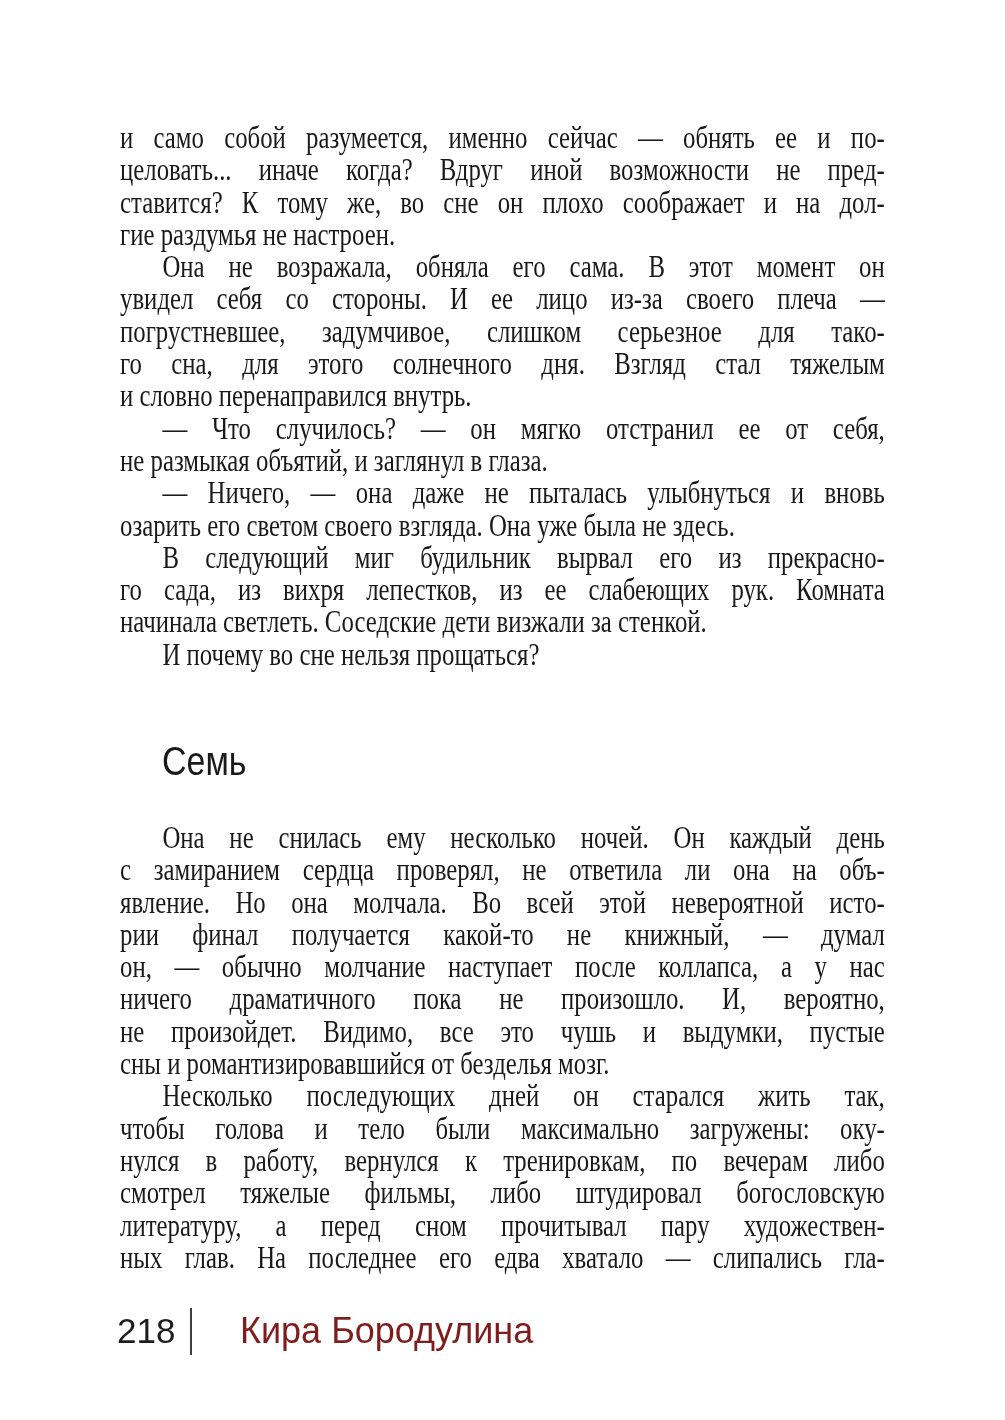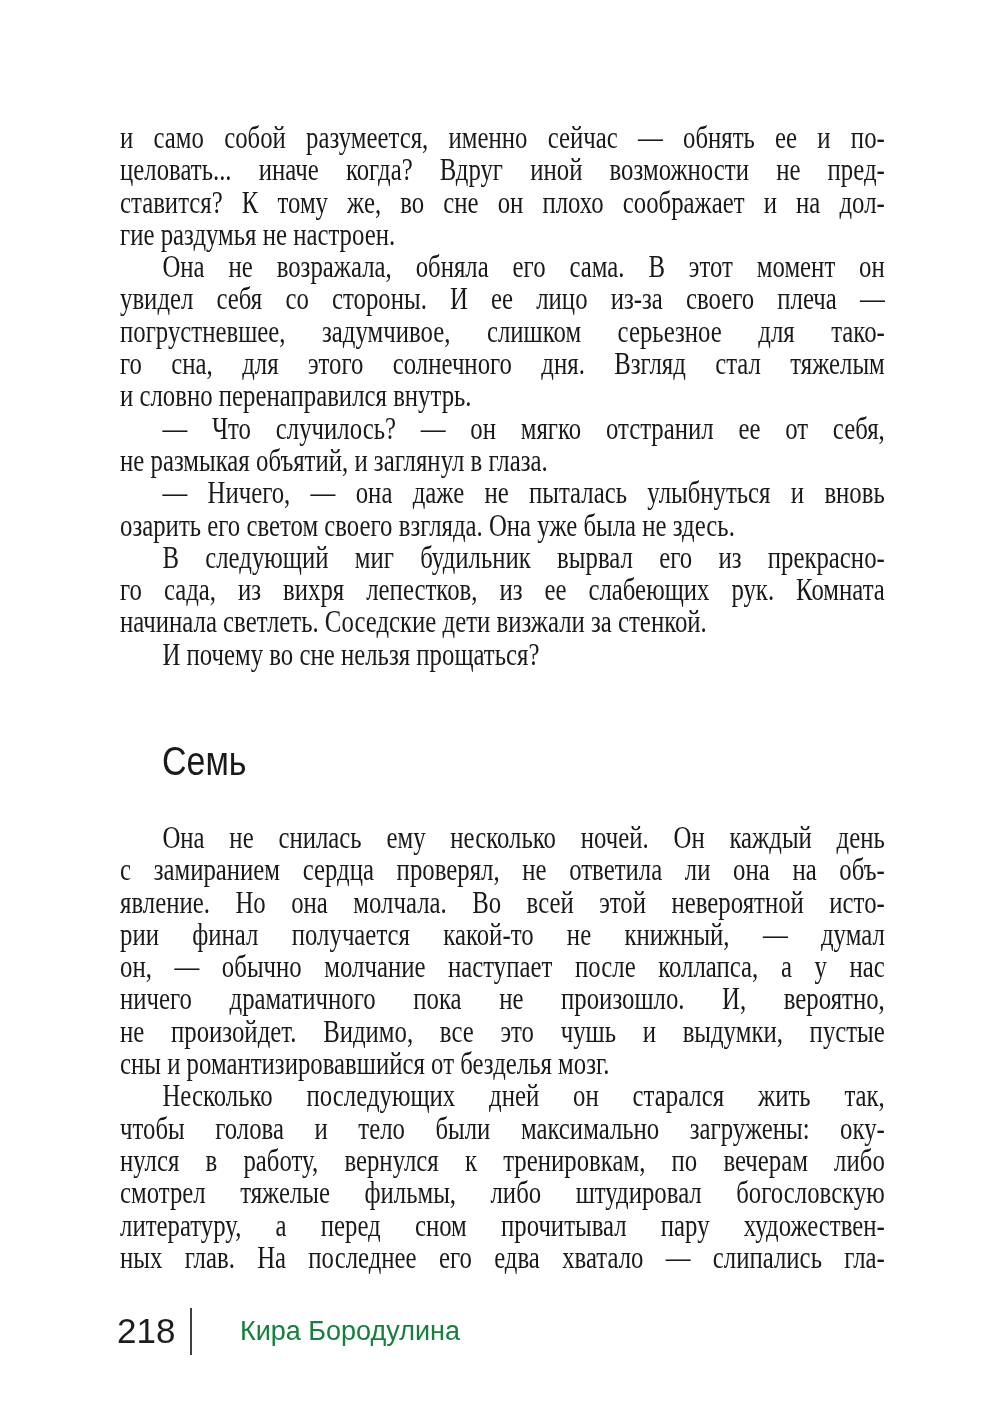--- a/index.html
+++ b/index.html
@@ -67,23 +67,23 @@
     top: 1308px;
     width: 2px;
     height: 47px;
     background: #3f3f3f;
   }
   #footer-author {
     position: absolute;
     left: 240px;
     top: 1314px;
     font-family: "Liberation Sans", sans-serif;
-    font-size: 27px;
+    font-size: 36px;
     line-height: 34px;
-    color: #15803d;
+    color: #7f1d1d;
   }
 </style>
 </head>
 <body>
 
 <div id="page">
 
   <div id="text-top" class="text-block">
       <div class="line just">и само собой разумеется, именно сейчас — обнять ее и по-</div>
       <div class="line just">целовать... иначе когда? Вдруг иной возможности не пред-</div>

